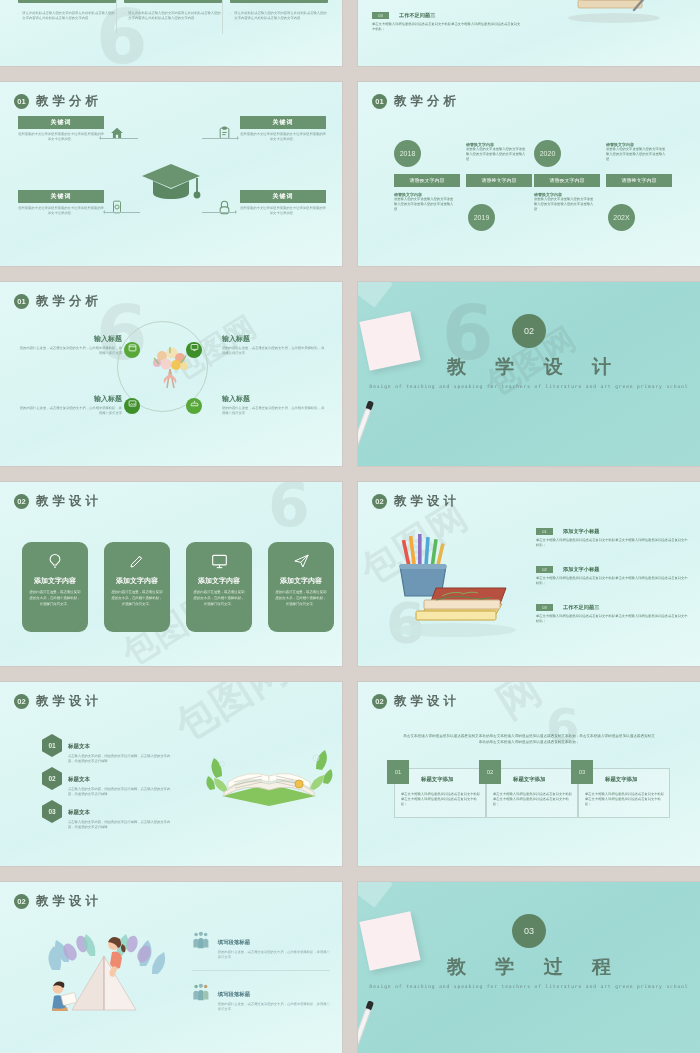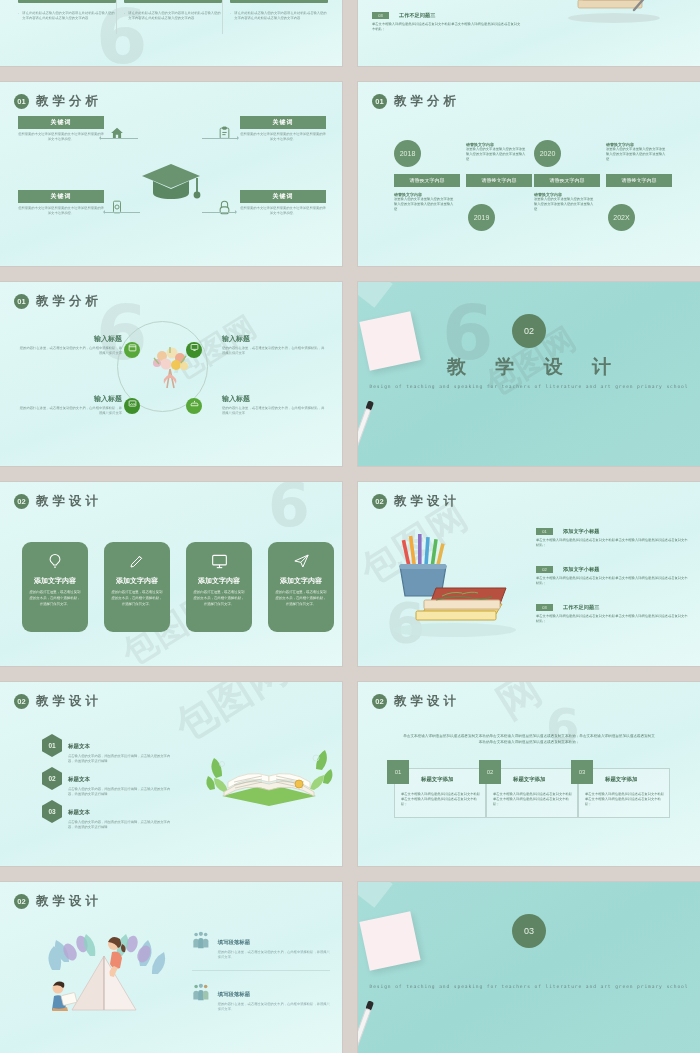--- a/index.html
+++ b/index.html
@@ -651,16 +651,17 @@
   </div>
 
   <div class="slide teal">
     <div class="cornerpaper"></div>
     <div class="notecard"></div>
     <div class="pen">
       <i style="top:0;height:9px;background:#2b2b2b;"></i>
       <i style="top:8px;height:40px;background:#f4f4f4;border:1px solid #d9d9d9;"></i>
     </div>
     <div class="divnum">03</div>
+    <div class="divtitle">教 学 过 程</div>
     <div class="divsub">Design of teaching and speaking for teachers of literature and art green primary school</div>
   </div>
 
 </div>
 
 </body></html>

